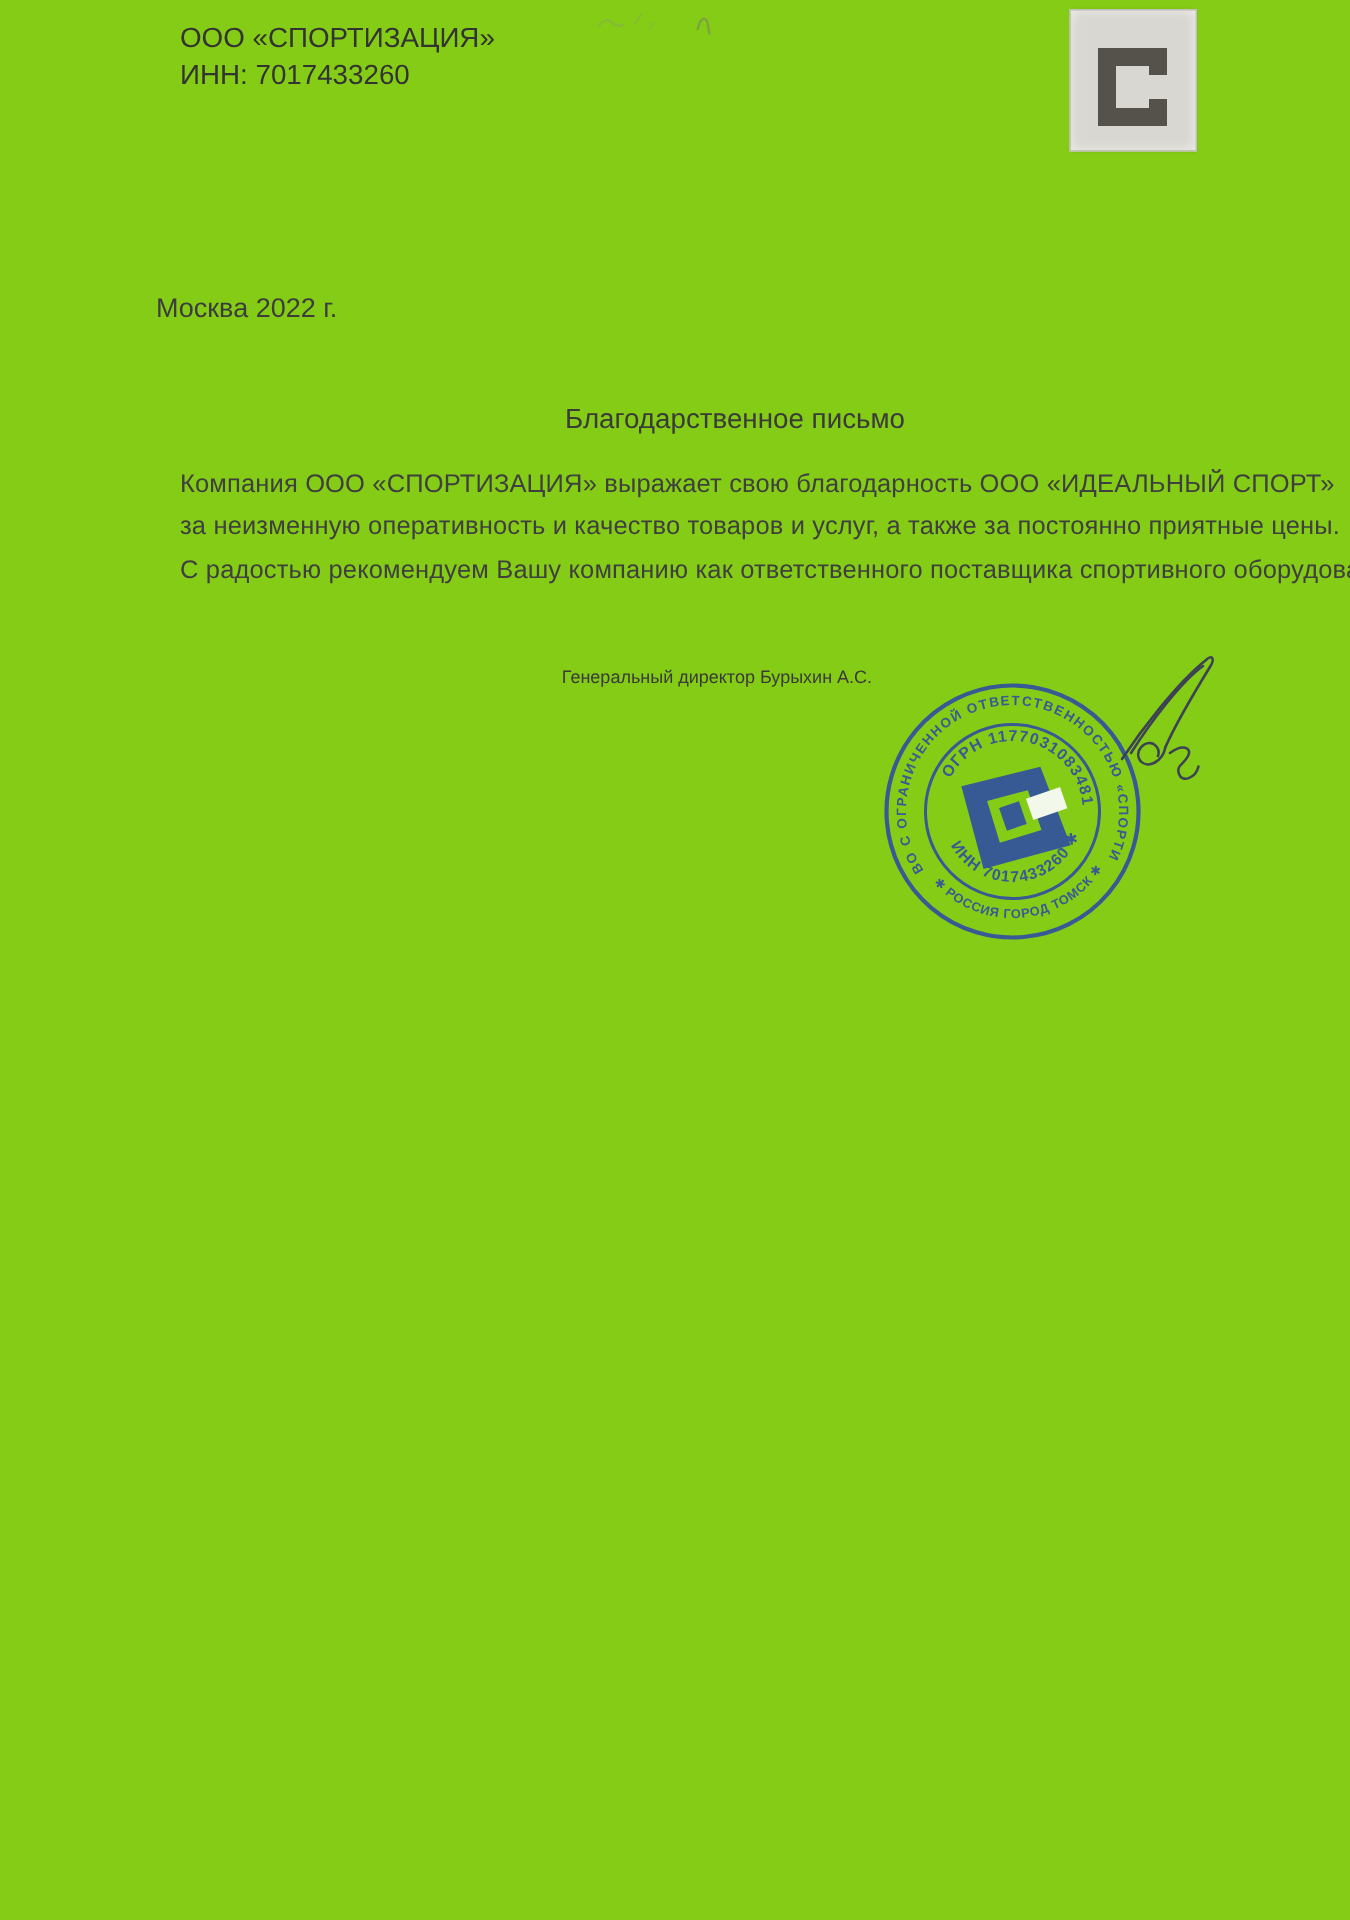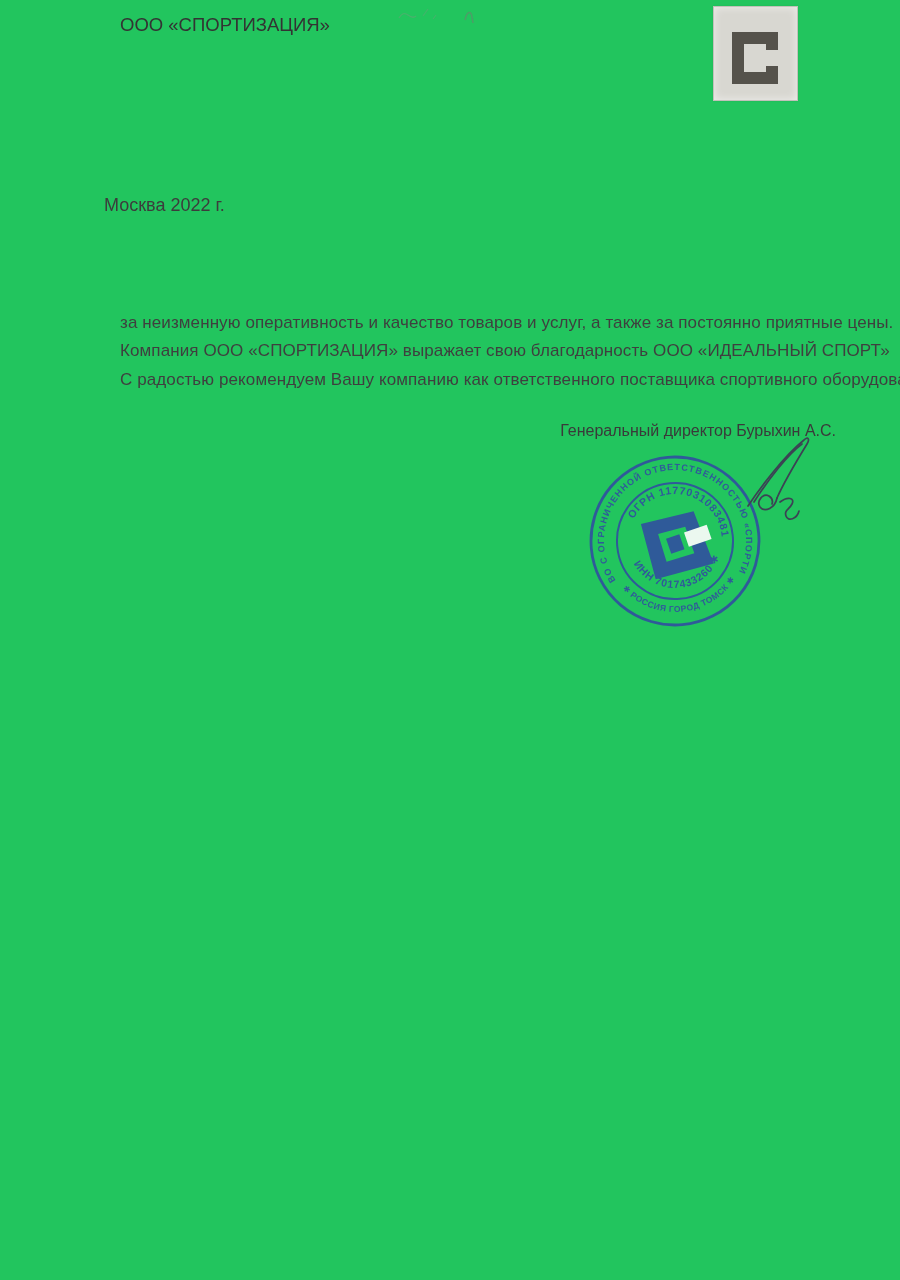--- a/index.html
+++ b/index.html
@@ -1,17 +1,17 @@
 <!DOCTYPE html>
 <html style="--ink: #31519f; --logo-bg: #d8d7d1; --logo-glyph: #47443c;"><head>
 <meta charset="utf-8">
 <style>
   html,body{margin:0;padding:0;background:#ffffff;}
   .page{
-    position:relative;width:900px;height:1280px;background:#22c55e;overflow:hidden;
+    position:relative;width:900px;height:1280px;background:#84cc16;overflow:hidden;
     font-family:"Liberation Sans","DejaVu Sans",sans-serif;color:#3c3c3c;
   }
   .abs{position:absolute;}
   .nowrap{white-space:nowrap;}
 
   
   .letterhead{left:120px;top:12px;font-size:18.5px;line-height:25px;color:#333;}
 
   
   .smudge{left:393px;top:2px;}
@@ -27,21 +27,21 @@
   .logo-box svg{margin-top:8px;}
 
   .city-date{left:104px;top:195px;font-size:18px;}
 
   .title{left:120px;top:268px;width:740px;text-align:center;font-size:18.5px;color:#3a3a3a;}
 
   .para{left:120px;font-size:17px;line-height:28px;color:#3f3f3f;letter-spacing:.1px;}
   .p1{top:309px;}
   .p2{top:366px;}
 
-  .sign-line{left:120px;top:422px;width:716px;text-align:right;font-size:16px;color:#3a3a3a;}
+  .sign-line{left:120px;top:444px;width:716px;text-align:center;font-size:12px;color:#3a3a3a;}
 
   
   .stamp{left:585px;top:451px;opacity:.92;transform:rotate(-5deg);}
   .stamp circle{fill:none;stroke:var(--ink,#31519f);}
   .ink-fill{fill:var(--ink,#31519f);}
   .stamp text{fill:var(--ink,#31519f);font-family:"Liberation Sans","DejaVu Sans",sans-serif;font-weight:700;}
   .s-ring{font-size:9px;letter-spacing:1.1px;}
   .s-bottom{font-size:8.5px;letter-spacing:.5px;}
   .s-ogrn{font-size:10.5px;letter-spacing:.8px;}
   .s-inn{font-size:10.5px;letter-spacing:.8px;}
@@ -51,41 +51,43 @@
 
   .footer{left:100px;top:1210px;width:734px;text-align:center;font-size:17px;letter-spacing:.4px;color:#444;}
 </style>
 </head>
 <body>
 
 <div class="page">
 
   <div class="abs letterhead">
     <div class="nowrap">ООО «СПОРТИЗАЦИЯ»</div>
+    <div class="nowrap">ИНН: 7017433260</div>
   </div>
 
   <svg class="abs smudge" width="110" height="28" viewBox="0 0 110 28">
     <path d="M6,16 q4,-7 9,-3 t8,1" fill="none" stroke="#8f8f88" stroke-width="1.3" opacity="0.35"></path>
     <path d="M30,14 l5,-7 M40,17 l3,-4" fill="none" stroke="#8f8f88" stroke-width="1.2" opacity="0.3"></path>
     <path d="M72,18 c2,-9 6,-10 7,-3 l1,6" fill="none" stroke="#77776f" stroke-width="1.5" opacity="0.5"></path>
   </svg>
 
   <div class="abs logo-box">
     <svg width="47" height="52" viewBox="0 0 47 52">
       <path fill-rule="evenodd" d="M0,0 H46 V52 H0 Z M12,12 H34 V40 H12 Z" fill="var(--logo-glyph,#47443c)" opacity="0.9"></path>
       <rect x="33" y="18" width="14" height="16" fill="var(--logo-bg,#d8d7d1)"></rect>
     </svg>
   </div>
 
   <div class="abs city-date nowrap">Москва 2022 г.</div>
 
+  <div class="abs title nowrap">Благодарственное письмо</div>
 
   <div class="abs para p1">
+    <div class="nowrap">Компания ООО «СПОРТИЗАЦИЯ» выражает свою благодарность ООО «ИДЕАЛЬНЫЙ СПОРТ»</div>
     <div class="nowrap">за неизменную оперативность и качество товаров и услуг, а также за постоянно приятные цены.</div>
-    <div class="nowrap">Компания ООО «СПОРТИЗАЦИЯ» выражает свою благодарность ООО «ИДЕАЛЬНЫЙ СПОРТ»</div>
   </div>
   <div class="abs para p2">
     <div class="nowrap">С радостью рекомендуем Вашу компанию как ответственного поставщика спортивного оборудования.</div>
   </div>
 
   <div class="abs sign-line nowrap">Генеральный директор Бурыхин А.С.</div>
 
   <svg class="abs stamp" width="180" height="180" viewBox="0 0 180 180">
     <defs>
       <path id="arcTopOuter" d="M28.5,125.5 A71,71 0 1 1 151.5,125.5"></path>

